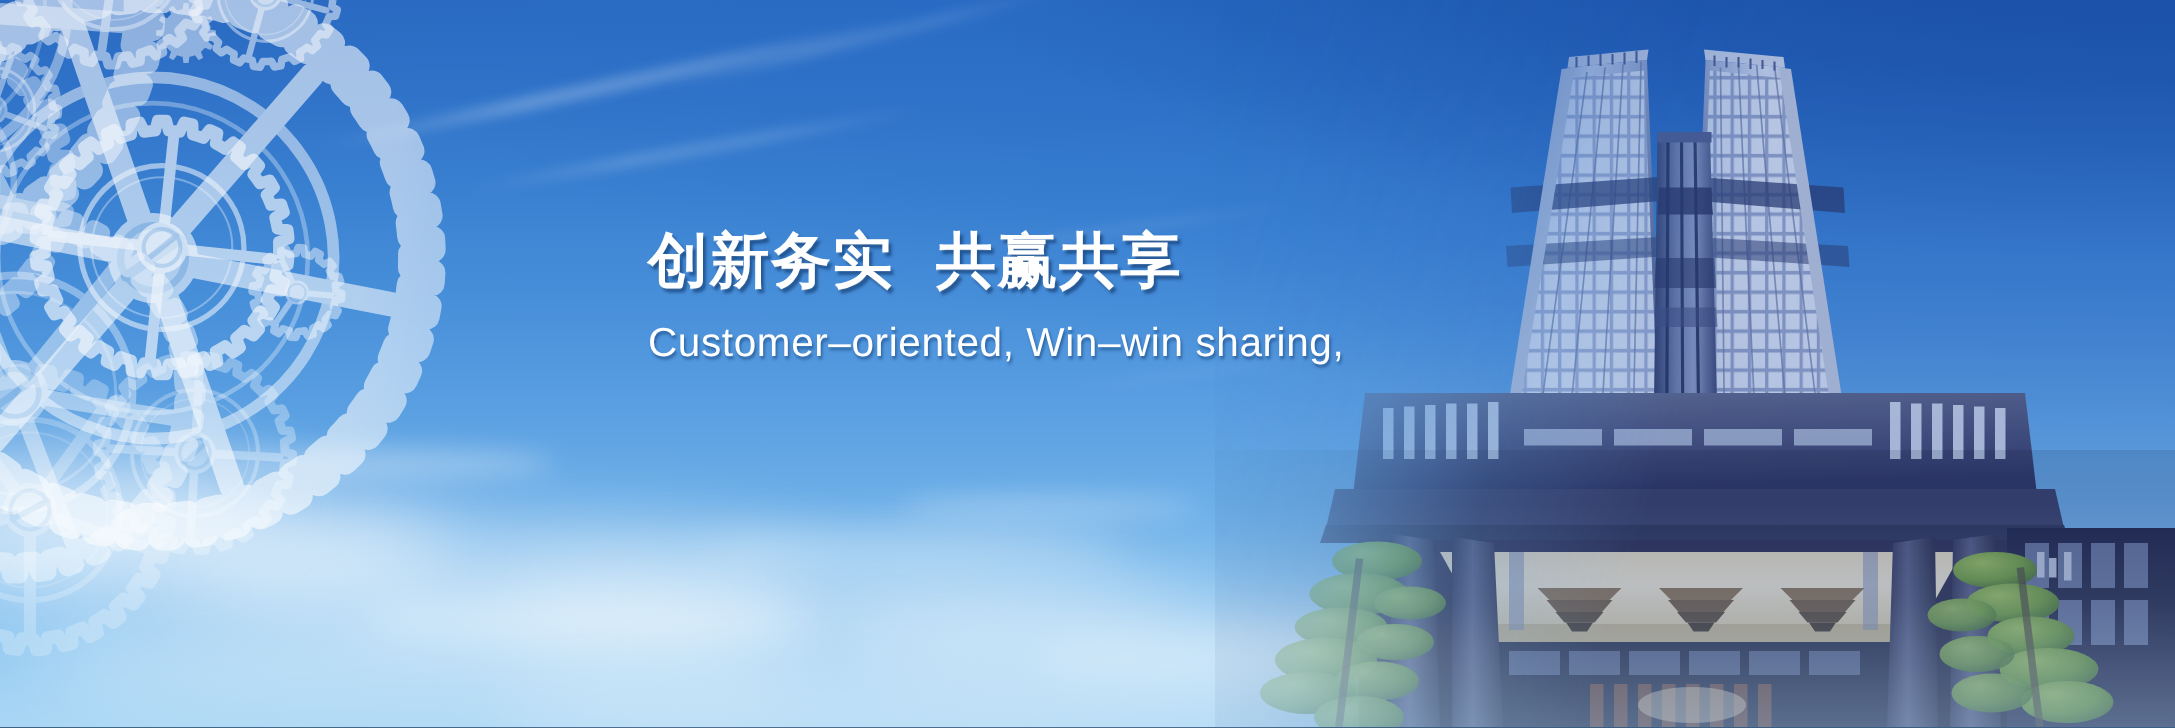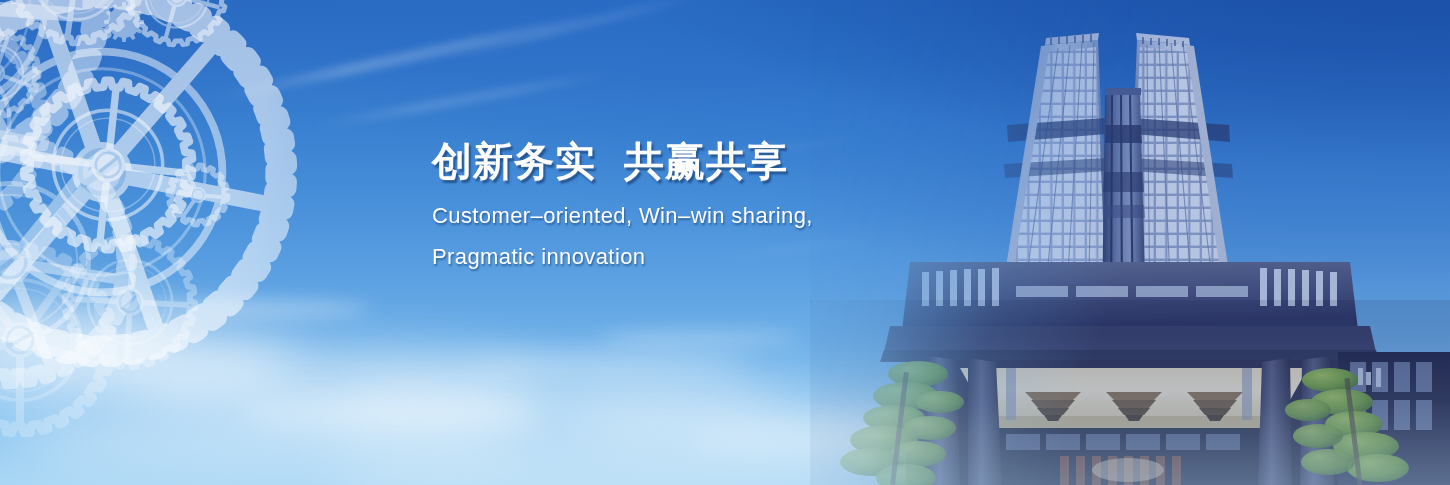--- a/index.html
+++ b/index.html
@@ -65,35 +65,35 @@
     position:absolute;right:0;top:0;
     width:640px;height:485px;
     overflow:hidden;
     -webkit-mask-image:linear-gradient(108deg,rgba(0,0,0,0) 0%,rgba(0,0,0,.10) 10%,rgba(0,0,0,.42) 22%,rgba(0,0,0,.82) 36%,#000 50%,#000 100%);
             mask-image:linear-gradient(108deg,rgba(0,0,0,0) 0%,rgba(0,0,0,.10) 10%,rgba(0,0,0,.42) 22%,rgba(0,0,0,.82) 36%,#000 50%,#000 100%);
   }
   .photo svg{display:block;}
 
   
   .copy{
-    position:absolute;left:432px;top:134px;
+    position:absolute;left:432px;top:147px;
     z-index:40;
     color:#ffffff;
     white-space:nowrap;
   }
   .h-cn{
     font-size:40px;
     line-height:55px;
     font-weight:700;
     letter-spacing:1px;
     text-shadow:2px 3px 2px rgba(10,45,95,.55), 0 1px 0 rgba(255,255,255,.25);
   }
   .h-cn .gap{display:inline-block;width:28px;}
   .sub{
-    font-size:22px;
+    font-size:27px;
     line-height:41px;
     font-weight:500;
     letter-spacing:.4px;
     margin-top:6px;
     text-shadow:1px 2px 2px rgba(10,45,95,.50);
   }
 
   
   .haze{
     position:absolute;left:0;right:0;bottom:0;height:150px;
@@ -593,16 +593,15 @@
     </svg>
   </div>
 
   <div class="haze"></div>
 
   <div class="copy">
     <div class="h-cn"><span>创新务实</span><span class="gap"></span><span>共赢共享</span></div>
 
 
     <div class="sub">Customer–oriented, Win–win sharing,</div>
-    <div class="sub" style="margin-top:0">Pragmatic innovation</div>
   </div>
 
 </div>
 
 </body></html>

